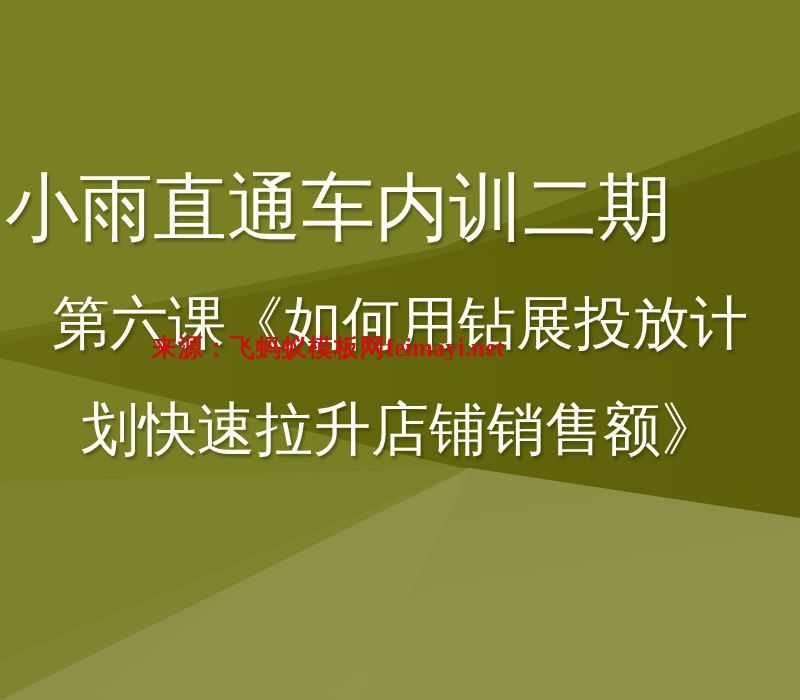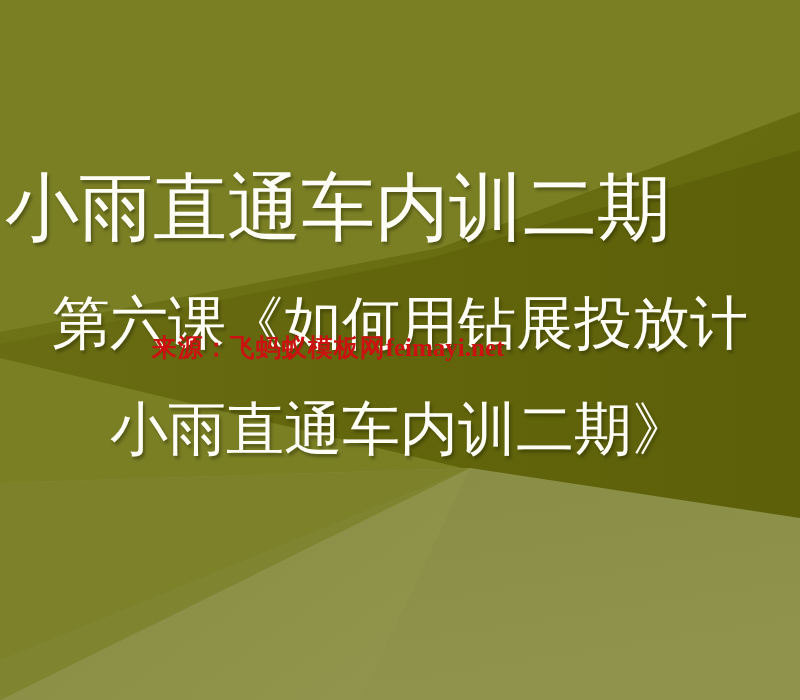--- a/index.html
+++ b/index.html
@@ -136,20 +136,20 @@
 
     <polygon points="470,468 0,700 0,660" fill="#838738" opacity="0.45"></polygon>
   </svg>
 
   <div class="text-stack">
 
     <div class="title-main">小雨直通车内训二期</div>
 
     <div class="subtitle line1">第六课《如何用钻展投放计</div>
 
-    <div class="subtitle line2">小雨直通车内训二期》</div>
+    <div class="subtitle line2">划快速拉升店铺销售额》</div>
   </div>
 
   <div class="watermark">
     <span>来源：飞蚂蚁模板网</span><span class="wm-url">feimayi.net</span>
   </div>
 
 </div>
 
 </body></html>

